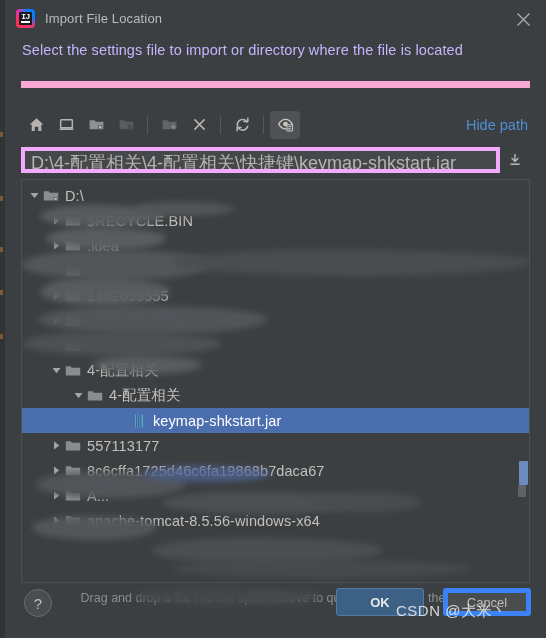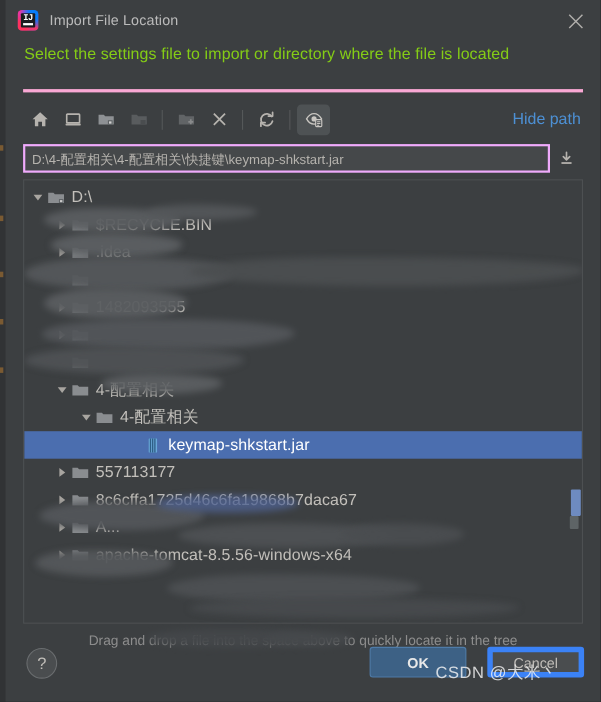--- a/index.html
+++ b/index.html
@@ -89,34 +89,34 @@
     width: 22px; height: 22px;
     display: flex; align-items: center; justify-content: center;
     cursor: pointer;
   }
   .close-btn svg { display: block; }
 
   
   .subheader {
     padding: 5px 16px 0 17px;
     font-size: 14.5px;
-    color: #84cc16;
+    color: #c4b5fd;
     letter-spacing: 0.1px;
     height: 28px;
   }
 
   
   .toolbar {
     position: relative;
     margin: 11px 16px 0 16px;
     height: 39px;
-    border-top: 3px solid #f9a8d4;
+    border-top: 7px solid #f9a8d4;
     display: flex;
     align-items: center;
-    padding-top: 5px;
+    padding-top: 17px;
     text-align: center;
   }
   .tb-btn {
     width: 30px; height: 28px;
     display: flex; align-items: center; justify-content: center;
     border-radius: 4px;
     cursor: pointer;
     flex: 0 0 auto;
   }
   .tb-btn.active { background: #4e5254; }
@@ -140,23 +140,23 @@
     display: flex;
     align-items: center;
     margin: 3px 16px 0 16px;
     height: 26px;
   }
   .path-field {
     flex: 1 1 auto;
     height: 26px;
     box-sizing: border-box;
     background: #45484a;
-    border: 2px solid #f0abfc;
+    border: 4px solid #f0abfc;
     color: #b6b3ae;
-    font-size: 12px;
+    font-size: 18px;
     line-height: 24px;
     padding: 0 6px;
     white-space: nowrap;
     overflow: hidden;
     font-family: "Liberation Sans", "DejaVu Sans", sans-serif;
   }
   .path-import {
     width: 30px; height: 26px;
     display: flex; align-items: center; justify-content: center;
     cursor: pointer;

